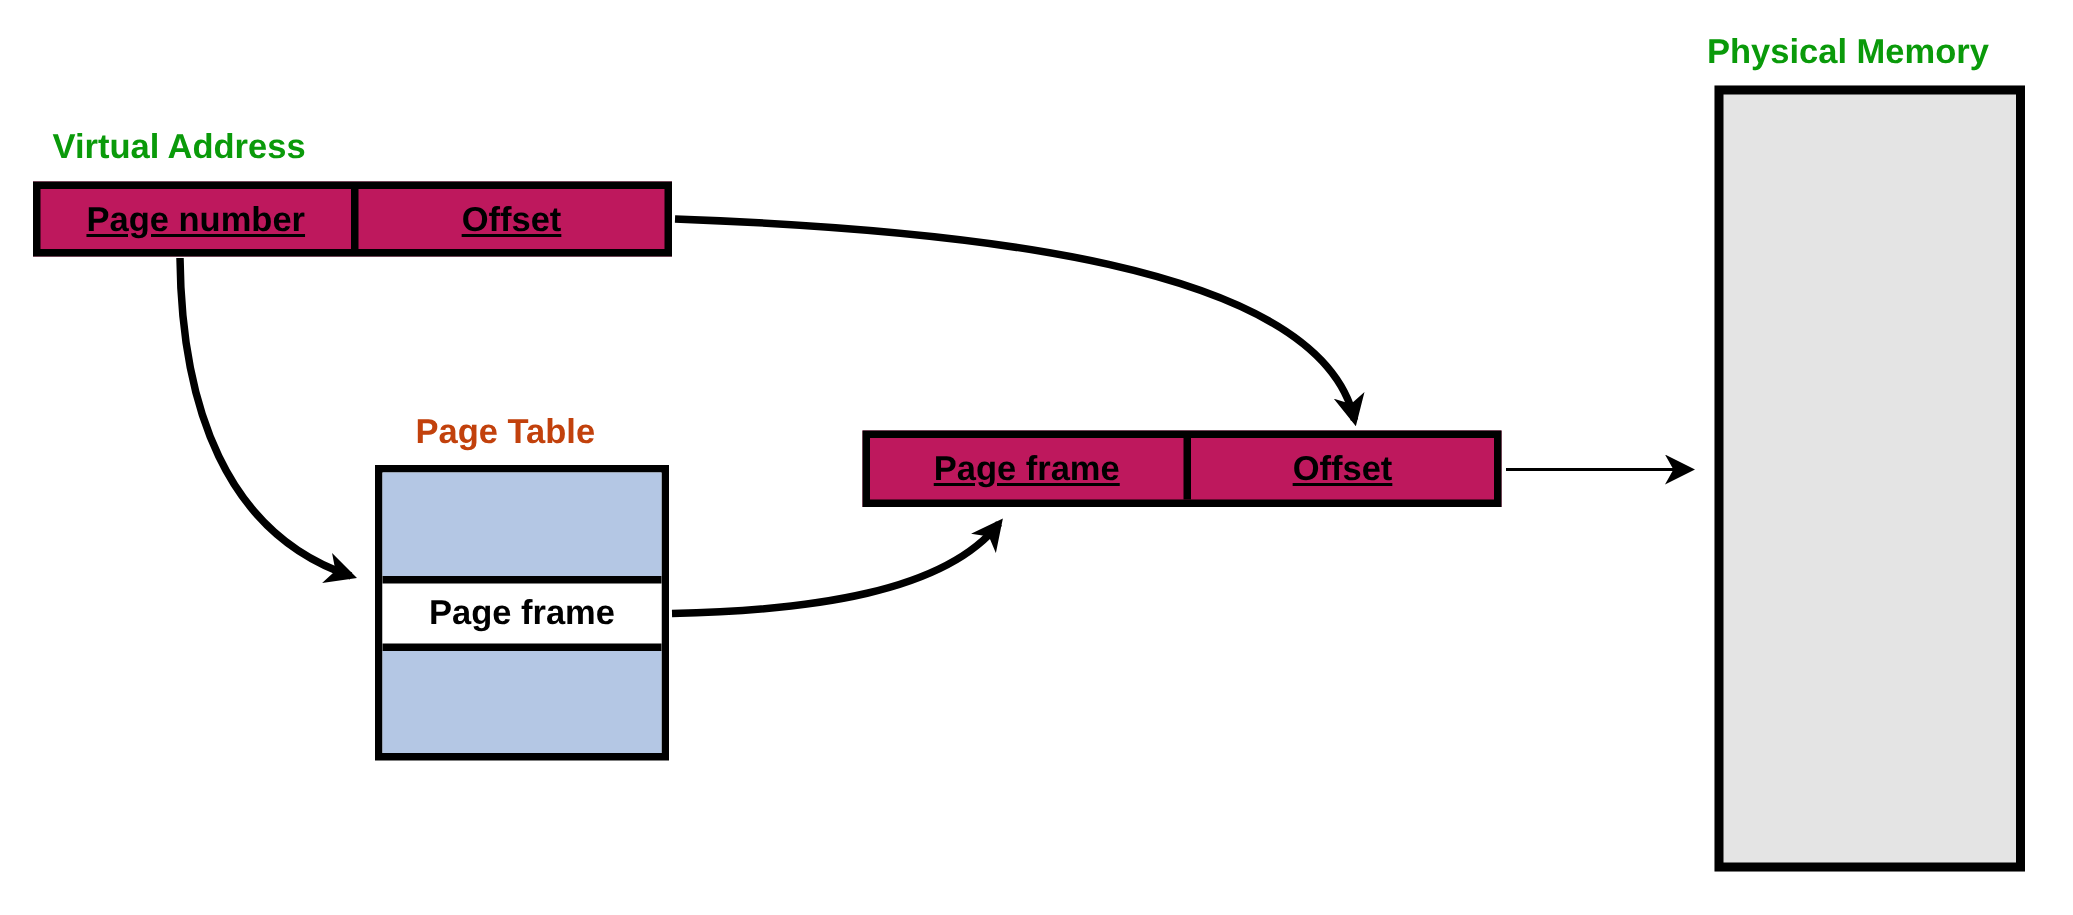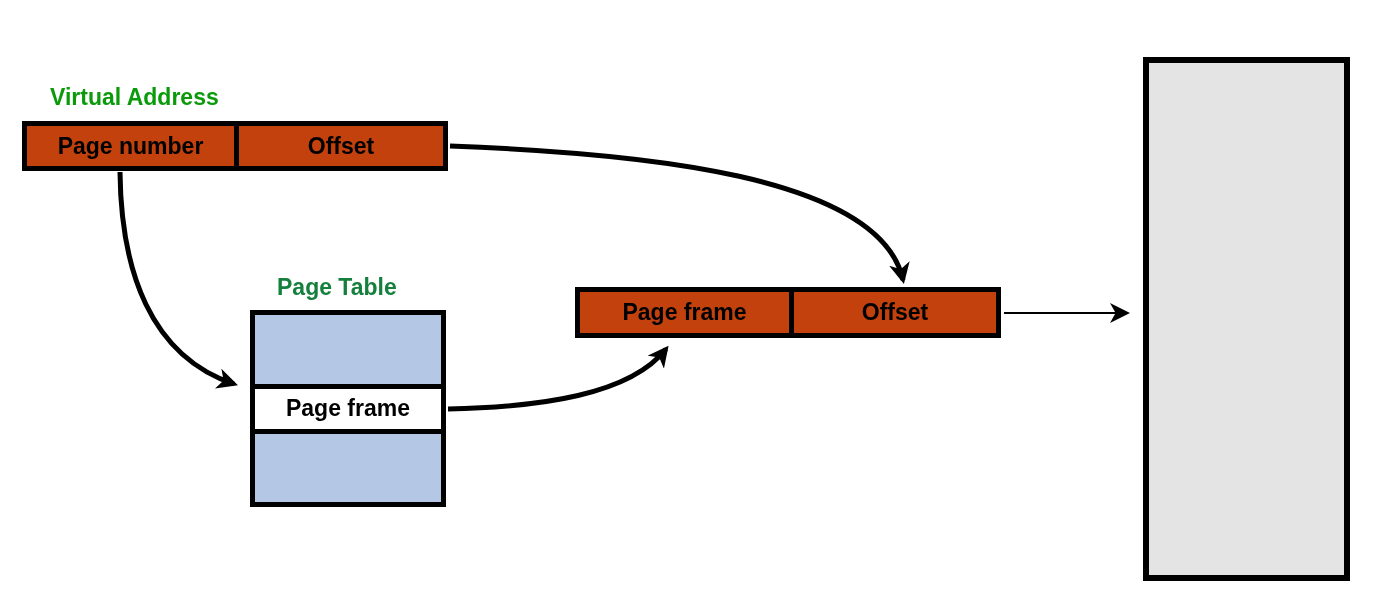--- a/index.html
+++ b/index.html
@@ -21,21 +21,22 @@
     font-weight: bold;
     color: #0a9a0a;
     white-space: nowrap;
     line-height: 1;
   }
   .addr-box {
     position: absolute;
     display: flex;
     box-sizing: border-box;
     border: 5px solid #000;
-    background: #c2410c;
+    background: #be185d;
+    text-decoration: underline;
   }
   .addr-cell {
     display: flex;
     align-items: center;
     justify-content: center;
     font-size: 23px;
     font-weight: bold;
     color: #000;
     box-sizing: border-box;
   }
@@ -86,38 +87,39 @@
     width: 1382px;
     height: 610px;
     pointer-events: none;
   }
 </style>
 </head>
 <body>
 
 <div class="canvas">
 
-  <div class="diagram-label" style="left: 35px; top: 86px; color: rgb(10, 154, 10); margin-left: 15px;">Virtual Address</div>
+  <div class="diagram-label" style="left: 35px; top: 86px; color: rgb(10, 154, 10);">Virtual Address</div>
   <div class="addr-box" style="left:22px; top:121px; width:426px; height:50px;">
     <div class="addr-cell first" style="width:212px;">Page number</div>
     <div class="addr-cell" style="flex:1;">Offset</div>
   </div>
 
-  <div class="diagram-label" style="left: 277px; top: 276px; color: #15803d;">Page Table</div>
+  <div class="diagram-label" style="left: 277px; top: 276px; color: #c2410c;">Page Table</div>
   <div class="page-table">
     <div class="pt-row-blue" style="background: rgb(180, 199, 228);"></div>
     <div class="pt-row-entry">Page frame</div>
     <div class="pt-row-blue" style="background: rgb(180, 199, 228);"></div>
   </div>
 
   <div class="addr-box" style="left:575px; top:287px; width:426px; height:51px;">
     <div class="addr-cell first" style="width:214px;">Page frame</div>
     <div class="addr-cell" style="flex:1;">Offset</div>
   </div>
 
+  <div class="diagram-label" style="left: 1138px; top: 23px; color: rgb(10, 154, 10);">Physical Memory</div>
   <div class="memory-rect" style="background: rgb(228, 228, 228);"></div>
 
   <svg class="arrow-layer" viewBox="0 0 1382 610">
     <defs>
       <marker id="head-thick" viewBox="0 0 10 10" refX="8" refY="5" markerWidth="4.2" markerHeight="4.2" orient="auto-start-reverse">
         <path d="M0,0 L10,5 L0,10 L2.8,5 Z" fill="#000"></path>
       </marker>
       <marker id="head-thin" viewBox="0 0 10 10" refX="8" refY="5" markerWidth="10" markerHeight="10" orient="auto-start-reverse">
         <path d="M0,0 L10,5 L0,10 L2.8,5 Z" fill="#000"></path>
       </marker>

